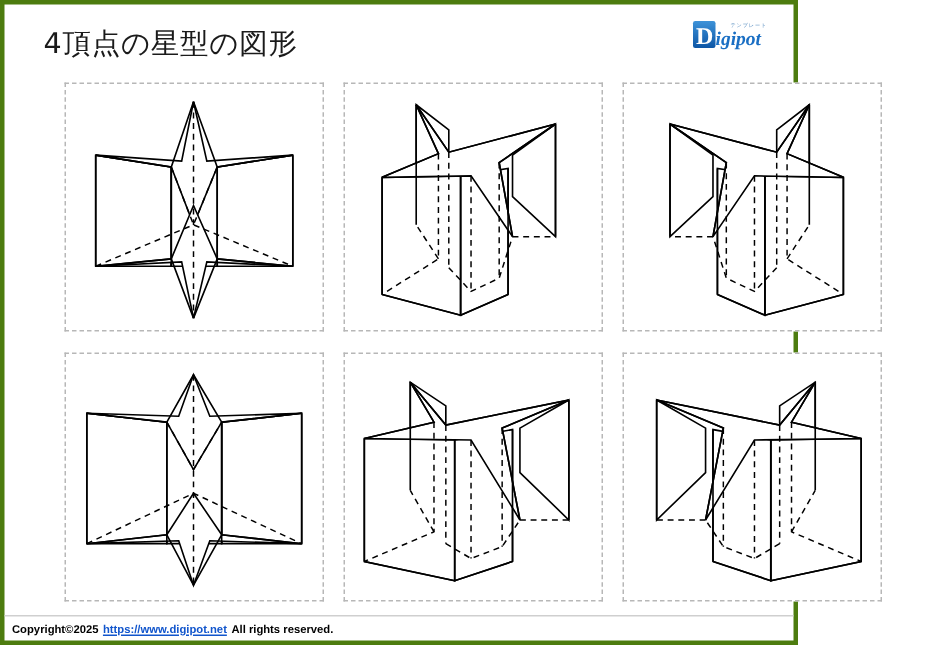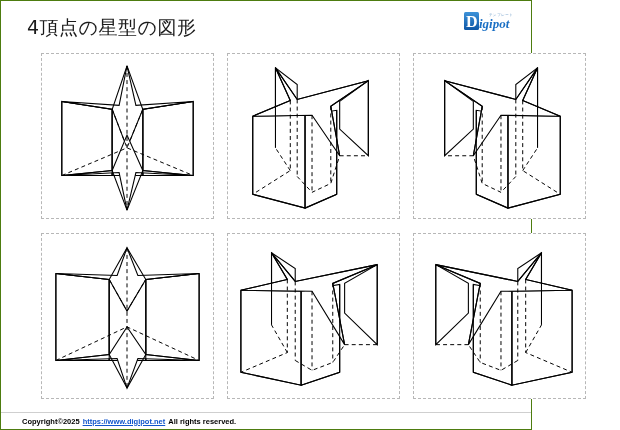--- a/index.html
+++ b/index.html
@@ -12,21 +12,21 @@
     height: 430px;
     overflow: hidden;
     font-family: "Liberation Sans", "DejaVu Sans", sans-serif;
   }
   #page {
     position: relative;
     width: 532px;
     height: 430px;
     box-sizing: border-box;
     background: #ffffff;
-    border: 1px solid #4d7c0f;
+    border: 3px solid #4d7c0f;
   }
   
   #page-title {
     position: absolute;
     left: 26px;
     top: 14px;
     font-size: 19px;
     line-height: 24px;
     color: #1a1a1a;
     letter-spacing: 0.5px;
@@ -89,21 +89,21 @@
   
   #footer {
     position: absolute;
     left: 0;
     right: 0;
     bottom: 0;
     height: 17px;
     border-top: 1px solid #cfcfcf;
     display: flex;
     align-items: center;
-    padding-left: 21px;
+    padding-left: 5px;
     box-sizing: border-box;
   }
   #footer .fine {
     font-size: 7.5px;
     color: #000000;
     font-family: "Liberation Sans", sans-serif;
     font-weight: bold;
     white-space: nowrap;
   }
   #footer .fine a,

